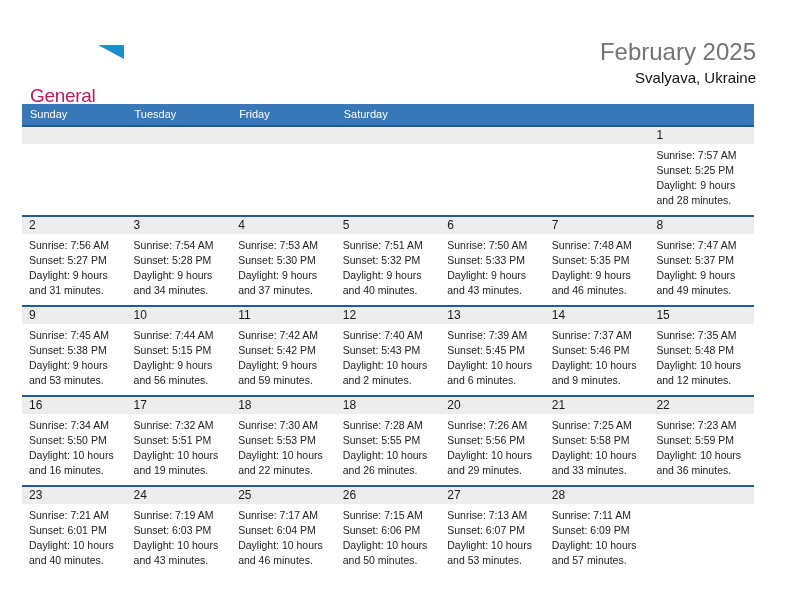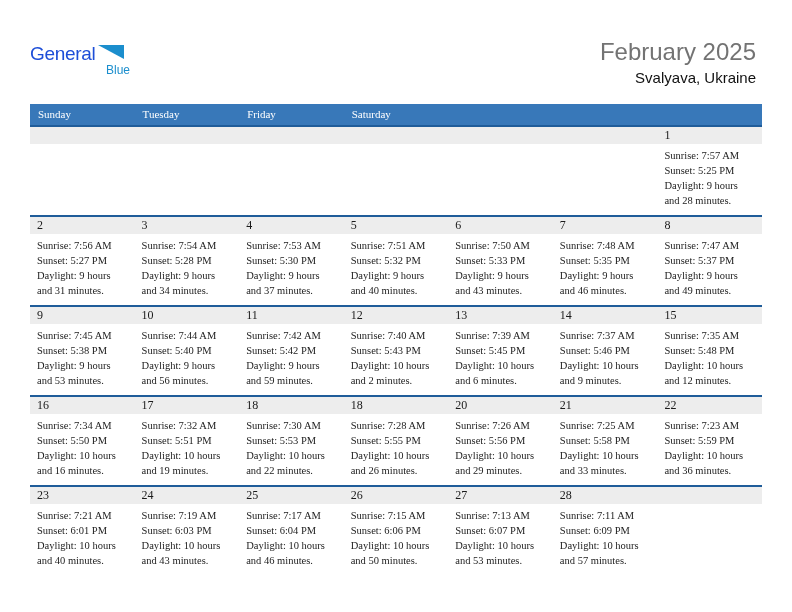--- a/index.html
+++ b/index.html
@@ -5,35 +5,35 @@
   html,body { margin:0; padding:0; }
   body {
     width:792px; height:612px; position:relative; background:#ffffff;
     font-family:"Liberation Sans", sans-serif; color:#1a1a1a;
     overflow:hidden;
   }
 
   
   .logo { position:absolute; left:30px; top:44px; width:112px; }
   .logo-top { display:flex; align-items:flex-start; justify-content:flex-start; }
-  .logo-general { font-size:19px; line-height:19px; color:#1d4ed8; letter-spacing:-0.3px; }
+  .logo-general { font-size:19px; line-height:19px; color:#be185d; letter-spacing:-0.3px;margin-top:42px; }
   .logo-triangle {
     width:0; height:0; margin-left:2px; margin-top:1px;
     border-top:14px solid var(--logo-blue,#1b8ecd);
     border-left:26px solid transparent;
   }
   .logo-blue { font-size:12px; line-height:14px; color:var(--logo-blue,#1b8ecd); text-align:right; padding-right:12px; }
 
   
   .title-block { position:absolute; right:36px; top:38px; text-align:right; }
   .cal-title { font-size:24px; line-height:28px; color:#737373; }
   .cal-location { font-size:15px; line-height:18px; margin-top:3px; color:#111111; }
 
   
-  .calendar { position:absolute; left:30px; top:104px; width:732px;font-family:Liberation Serif, serif; }
+  .calendar { position:absolute; left:22px; top:104px; width:732px; }
   .weekday-row {
     display:grid; grid-template-columns:repeat(7,1fr);
     background:var(--header-bar,#3878b9); height:21px;
   }
   .wd {
     color:#ffffff; font-size:11px; line-height:21px; padding-left:8px;
     white-space:nowrap; overflow:hidden;
   }
   .week-row {
     display:grid; grid-template-columns:repeat(7,1fr);
@@ -173,21 +173,21 @@
             <div>Sunrise: 7:45 AM</div>
             <div>Sunset: 5:38 PM</div>
             <div>Daylight: 9 hours</div>
             <div>and 53 minutes.</div>
           </div>
         </div>
         <div class="cell">
           <div class="num">10</div>
           <div class="details">
             <div>Sunrise: 7:44 AM</div>
-            <div>Sunset: 5:40 PM</div>
+            <div>Sunset: 5:15 PM</div>
             <div>Daylight: 9 hours</div>
             <div>and 56 minutes.</div>
           </div>
         </div>
         <div class="cell">
           <div class="num">11</div>
           <div class="details">
             <div>Sunrise: 7:42 AM</div>
             <div>Sunset: 5:42 PM</div>
             <div>Daylight: 9 hours</div>

